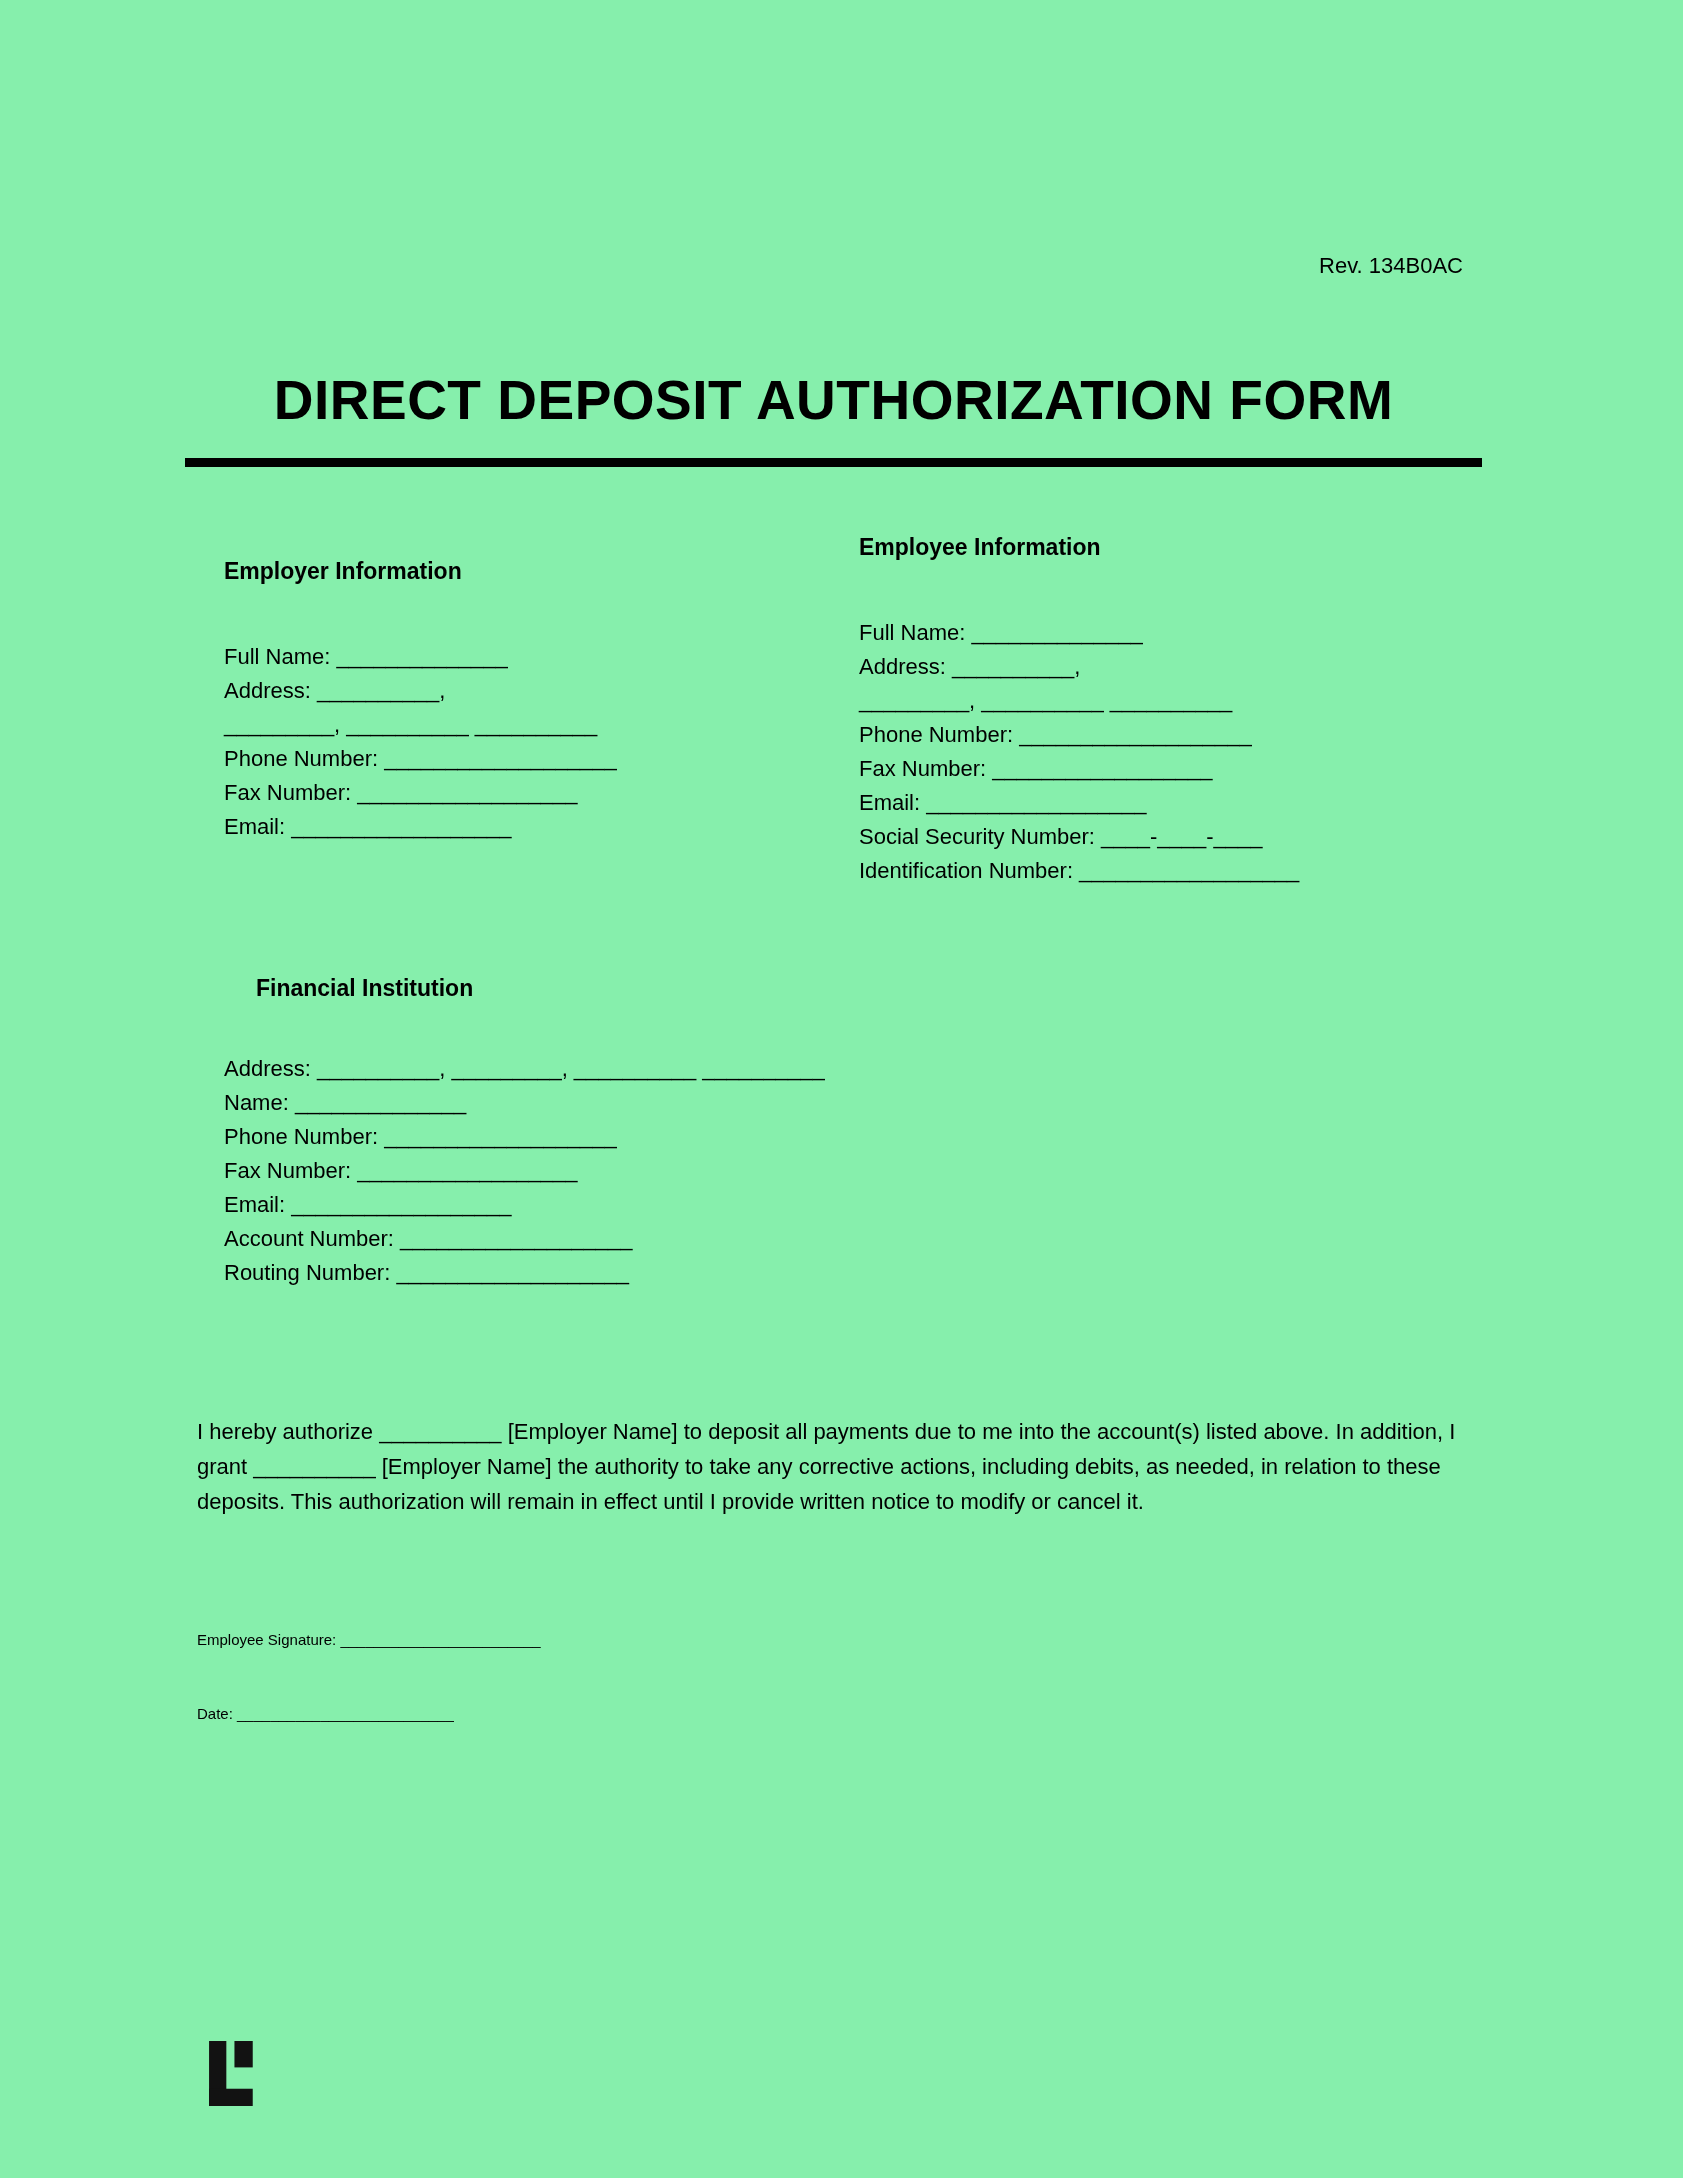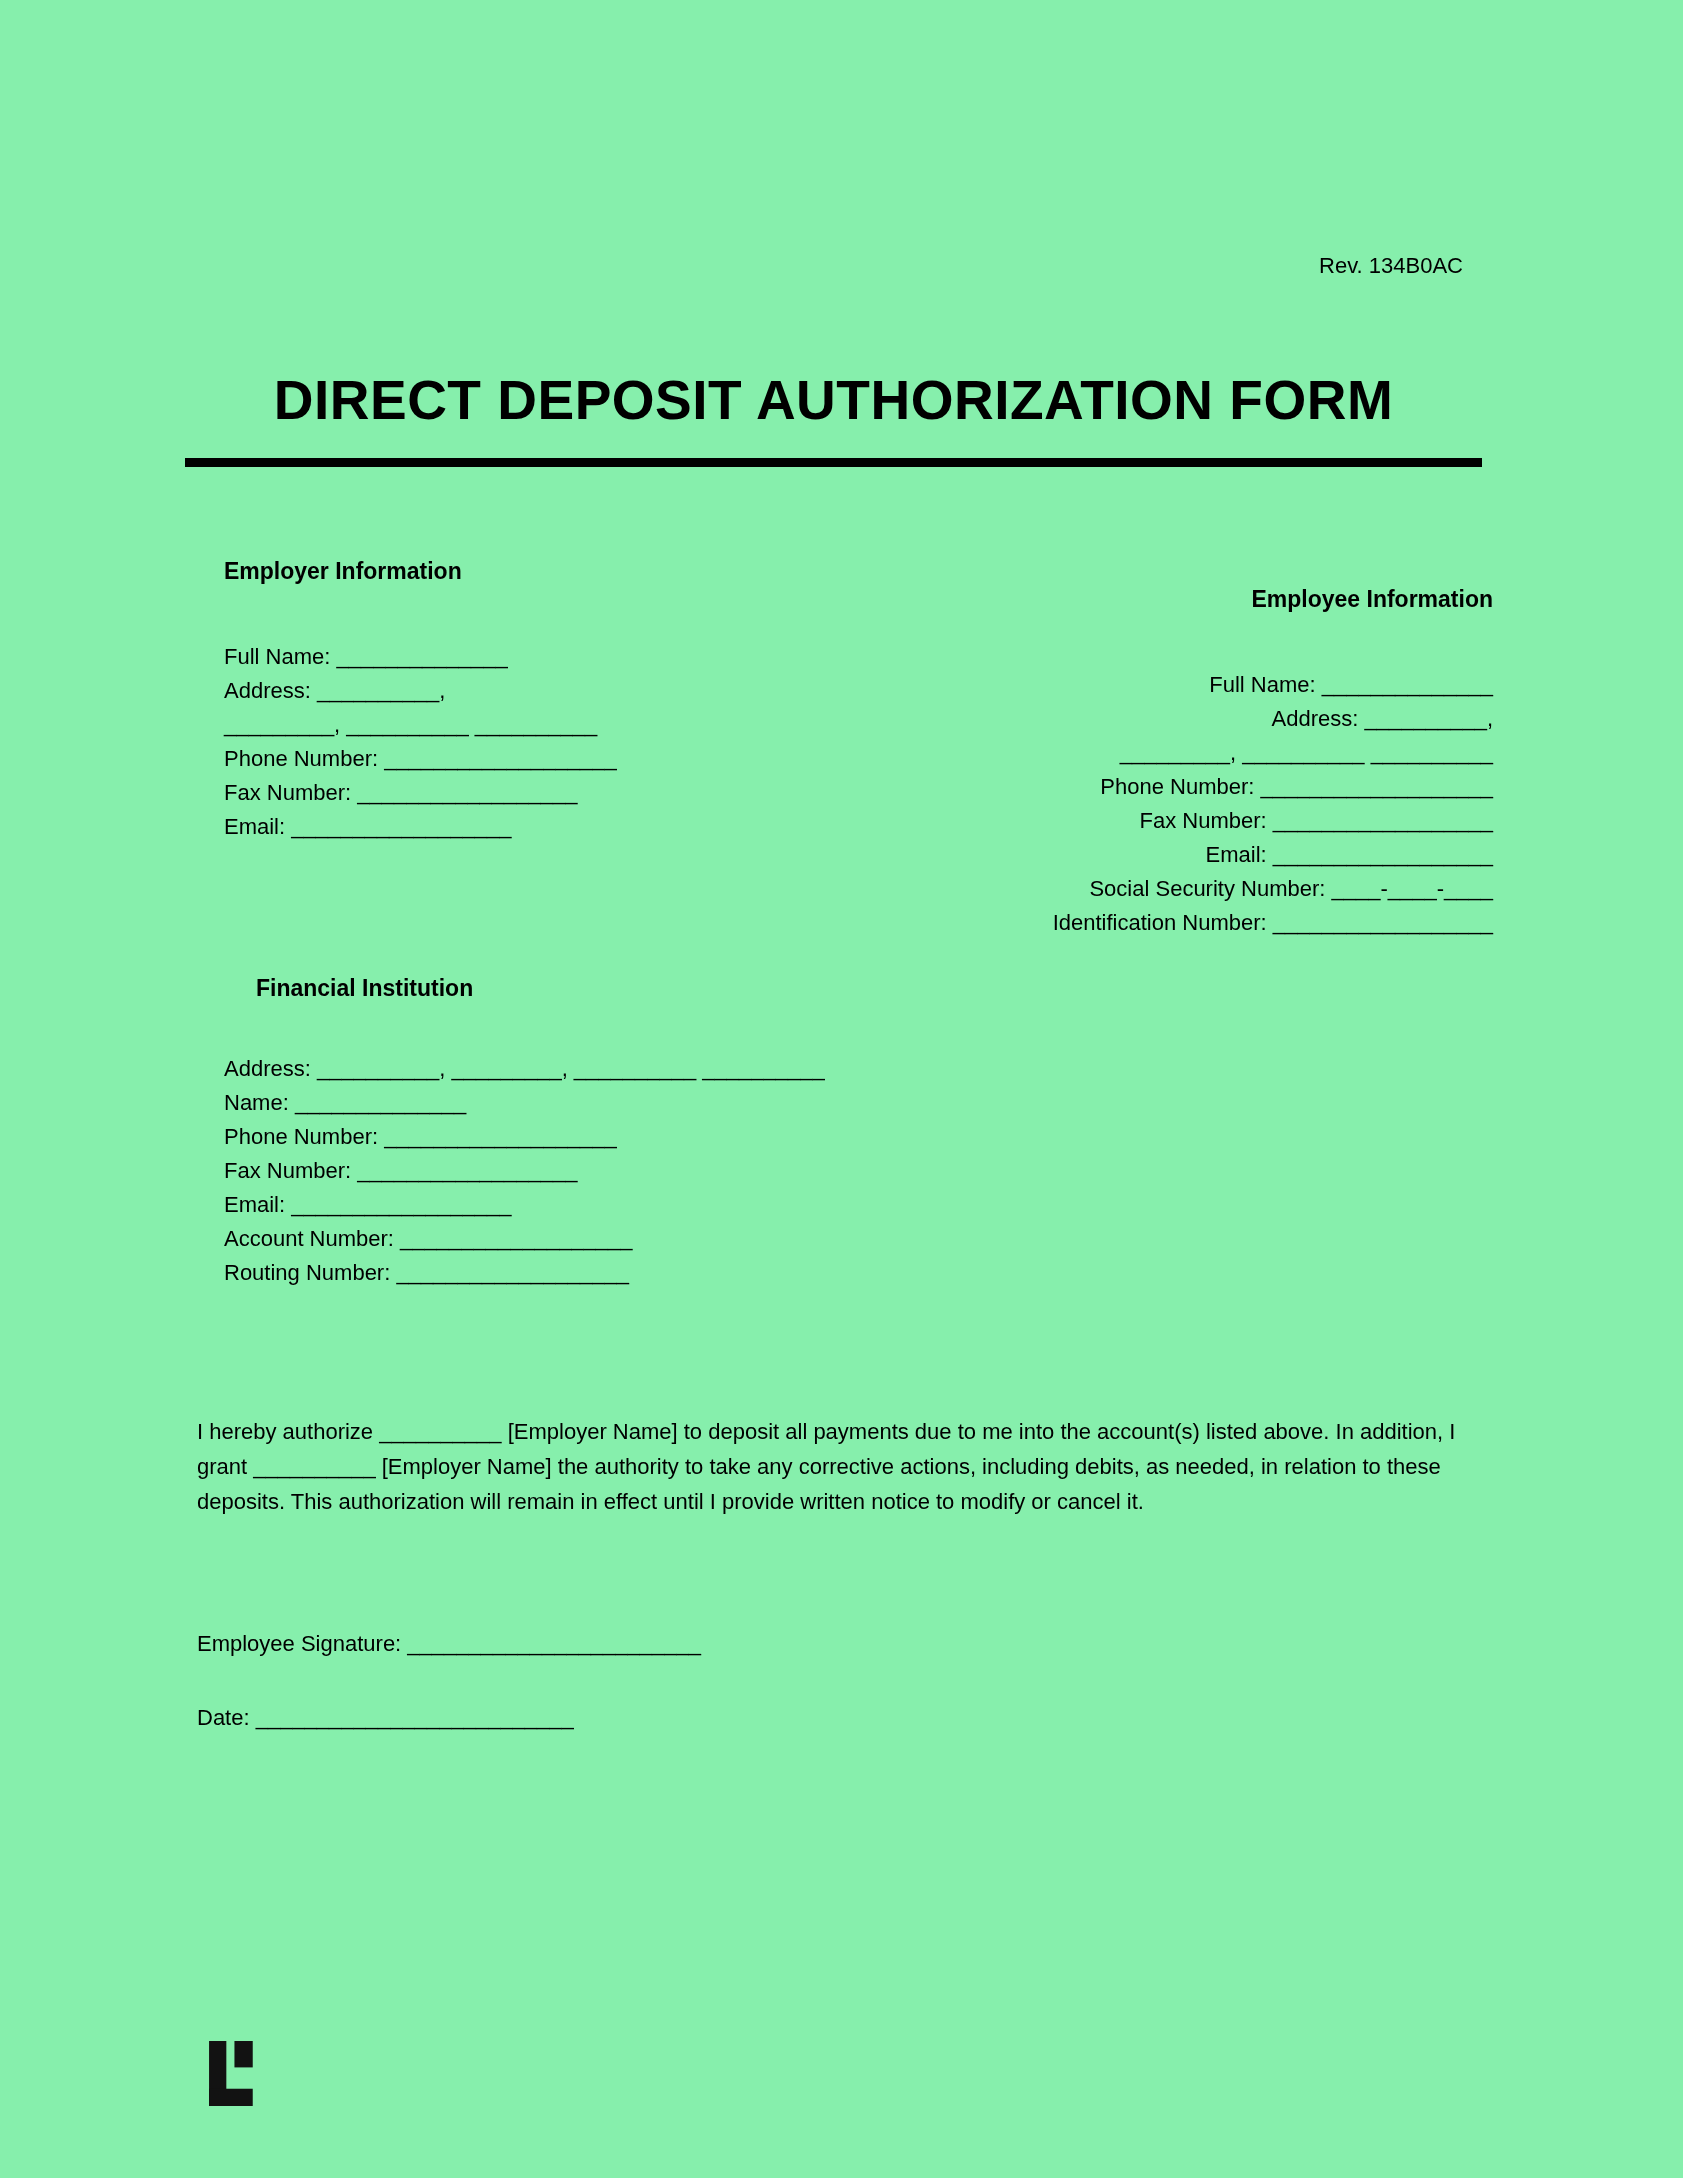--- a/index.html
+++ b/index.html
@@ -49,34 +49,34 @@
     line-height: 30px;
     margin-bottom: 54px;
   }
   .section.fin h2 { margin-bottom: 49px; margin-left: 32px; }
   .lines div, .acct-line {
     font-size: 22px;
     line-height: 34px;
     white-space: pre;
   }
   .employer-col { left: 224px; top: 556px; width: 614px; }
-  .employee-col { left: 859px; top: 584px; width: 634px; text-align: right; }
+  .employee-col { left: 859px; top: 532px; width: 634px; }
   .fin { left: 224px; top: 973px; width: 891px; }
   .paragraph {
     position: absolute;
     left: 197px;
     top: 1414px;
     width: 1259px;
     font-size: 22px;
     line-height: 35px;
   }
   .sig-line {
     position: absolute;
     left: 197px;
-    font-size: 22px;
+    font-size: 15px;
     white-space: pre;
   }
   .sig-employee { top: 1631px; }
   .sig-date { top: 1705px; }
   .checkbox {
     display: inline-block;
     width: 17px;
     height: 17px;
     border: 2px solid #2b2b2b;
     margin: 0 7px 0 13px;

